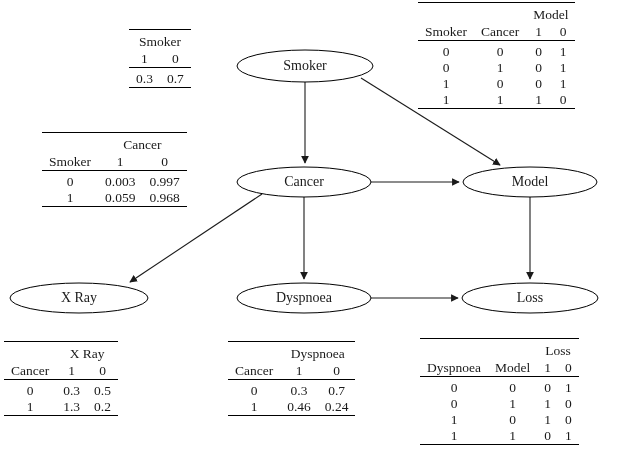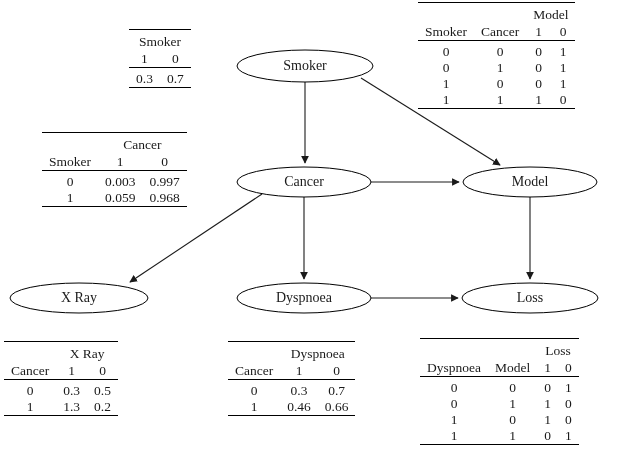--- a/index.html
+++ b/index.html
@@ -241,21 +241,21 @@
             <td colspan="3"></td>
           </tr>
       <tr>
         <td>0</td>
         <td>0.3</td>
         <td>0.7</td>
       </tr>
       <tr>
         <td>1</td>
         <td>0.46</td>
-        <td>0.66</td>
+        <td>0.24</td>
       </tr>
       <tr class="botrule">
             <td colspan="3"></td>
           </tr>
     </tbody>
       </table>
   </div>
 
   <div class="cpt" style="left:420px;top:338px;">
     <table>

